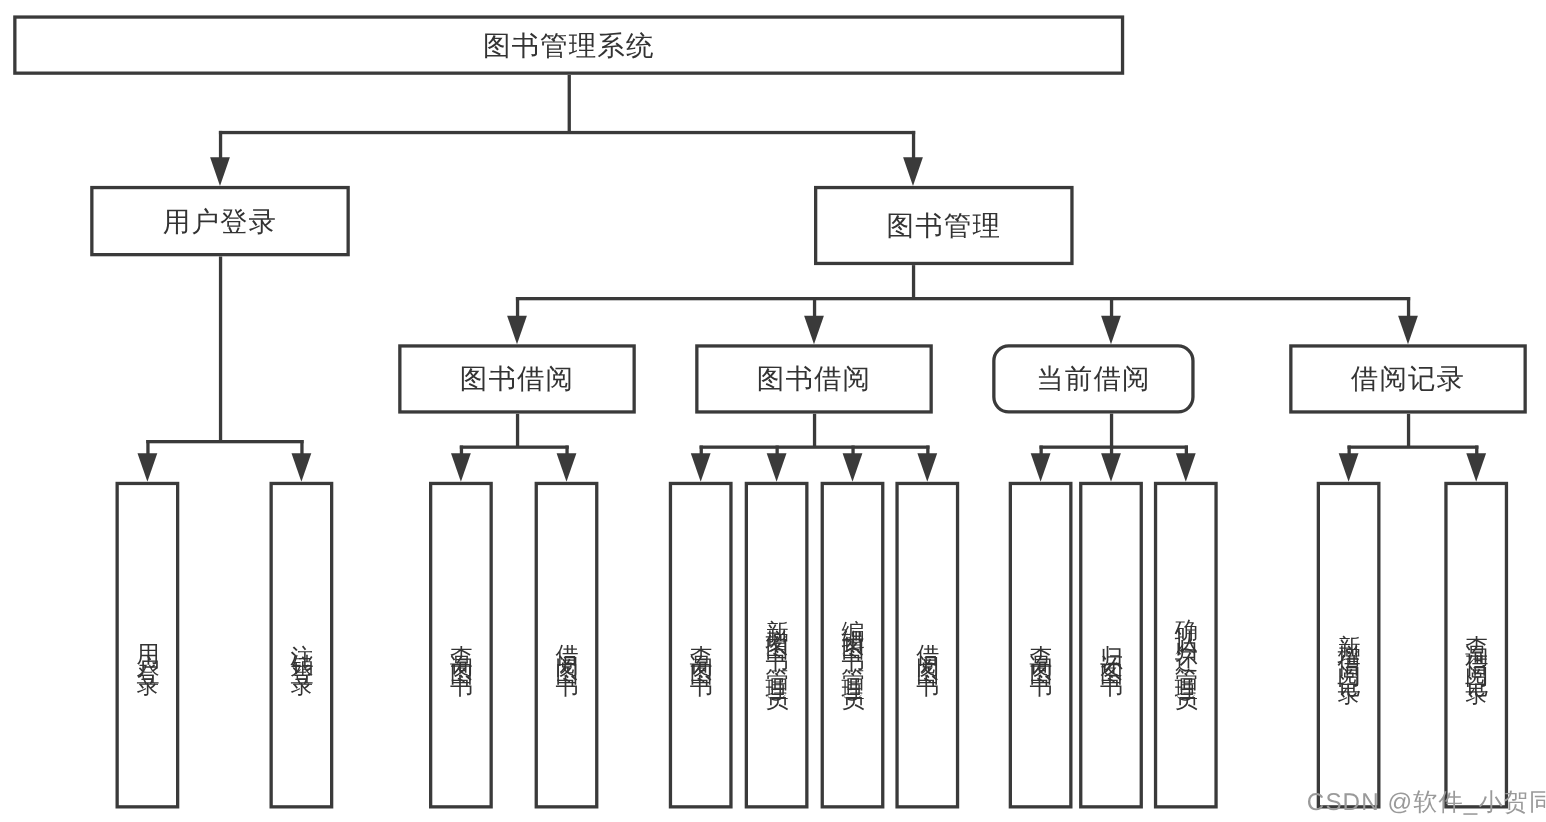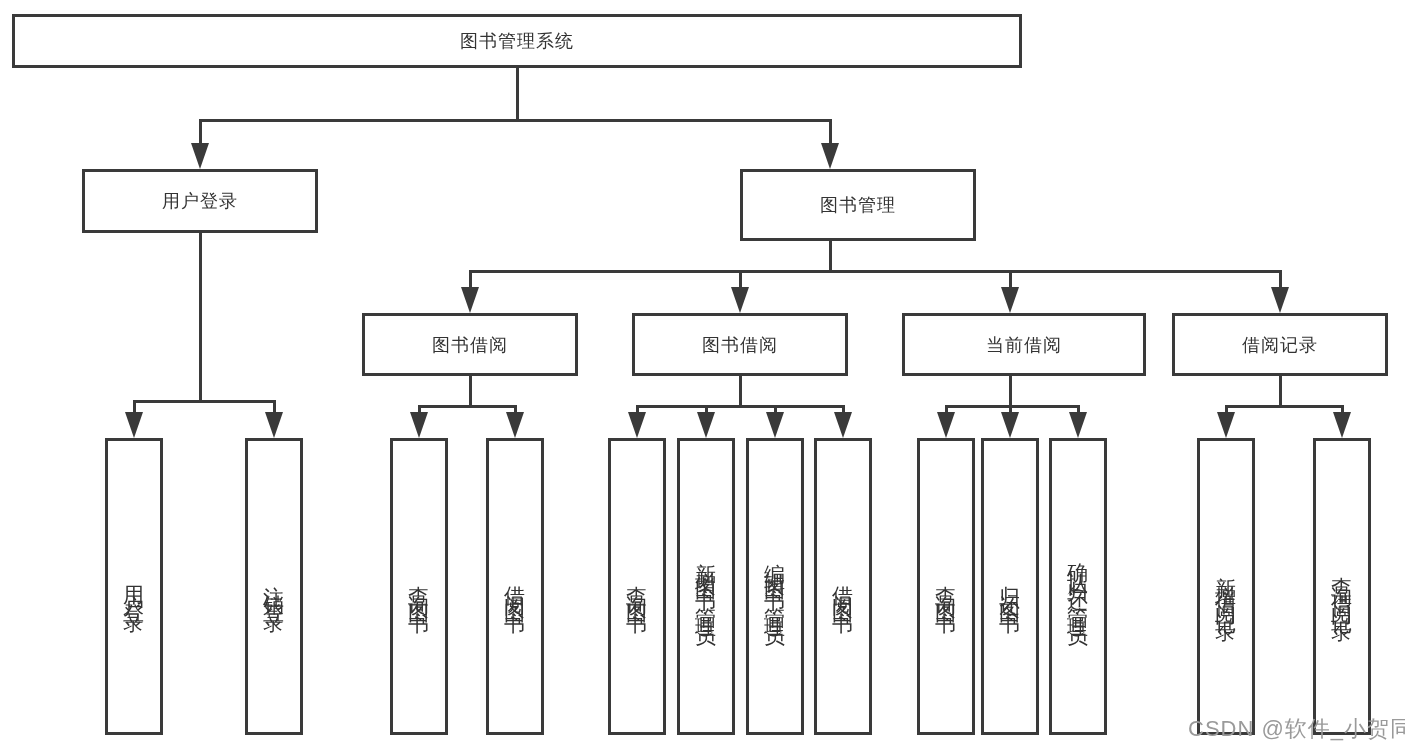--- a/index.html
+++ b/index.html
@@ -17,21 +17,21 @@
   }
   .box {
     position: absolute;
     box-sizing: border-box;
     border: 3px solid #3a3a3a;
     background: #ffffff;
     display: flex;
     align-items: center;
     justify-content: center;
     color: #333333;
-    font-size: 18px;
+    font-size: 25px;
     letter-spacing: 1px;
     z-index: 2;
   }
   .vbox {
     font-size: 21px;
   }
   .vbox span {
     writing-mode: vertical-rl;
     text-orientation: upright;
     letter-spacing: 9px;
@@ -109,21 +109,21 @@
   <div class="arrow" style="left:1001px; top:287px;"></div>
   <div class="vline" style="left:1279px; top:270px; height:19px;"></div>
   <div class="arrow" style="left:1271px; top:287px;"></div>
 
   <div class="box" style="left:362px; top:313px; width:216px; height:63px;">
     <span>图书借阅</span>
   </div>
   <div class="box" style="left:632px; top:313px; width:216px; height:63px;">
     <span>图书借阅</span>
   </div>
-  <div class="box" style="left:902px; top:313px; width:244px; height:63px;">
+  <div class="box" style="left:902px; top:313px; width:184px; height:63px;border-radius:15px;">
     <span>当前借阅</span>
   </div>
   <div class="box" style="left:1172px; top:313px; width:216px; height:63px;">
     <span>借阅记录</span>
   </div>
 
   <div class="vline" style="left:469px; top:376px; height:31px;"></div>
   <div class="hline" style="left:418px; top:405px; width:99px;"></div>
   <div class="vline" style="left:418px; top:405px; height:9px;"></div>
   <div class="arrow" style="left:410px; top:412px;"></div>

